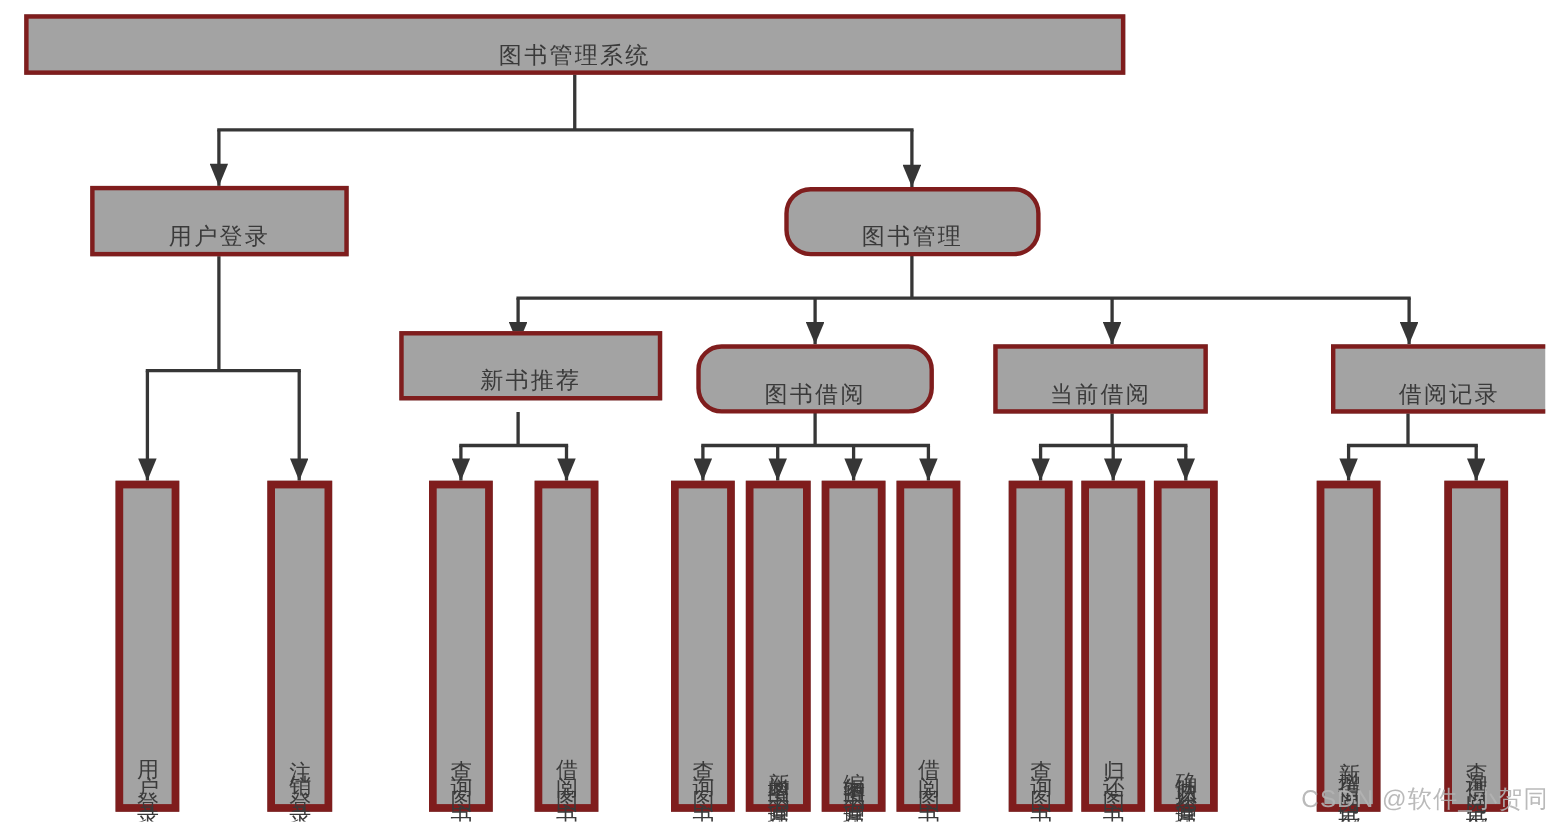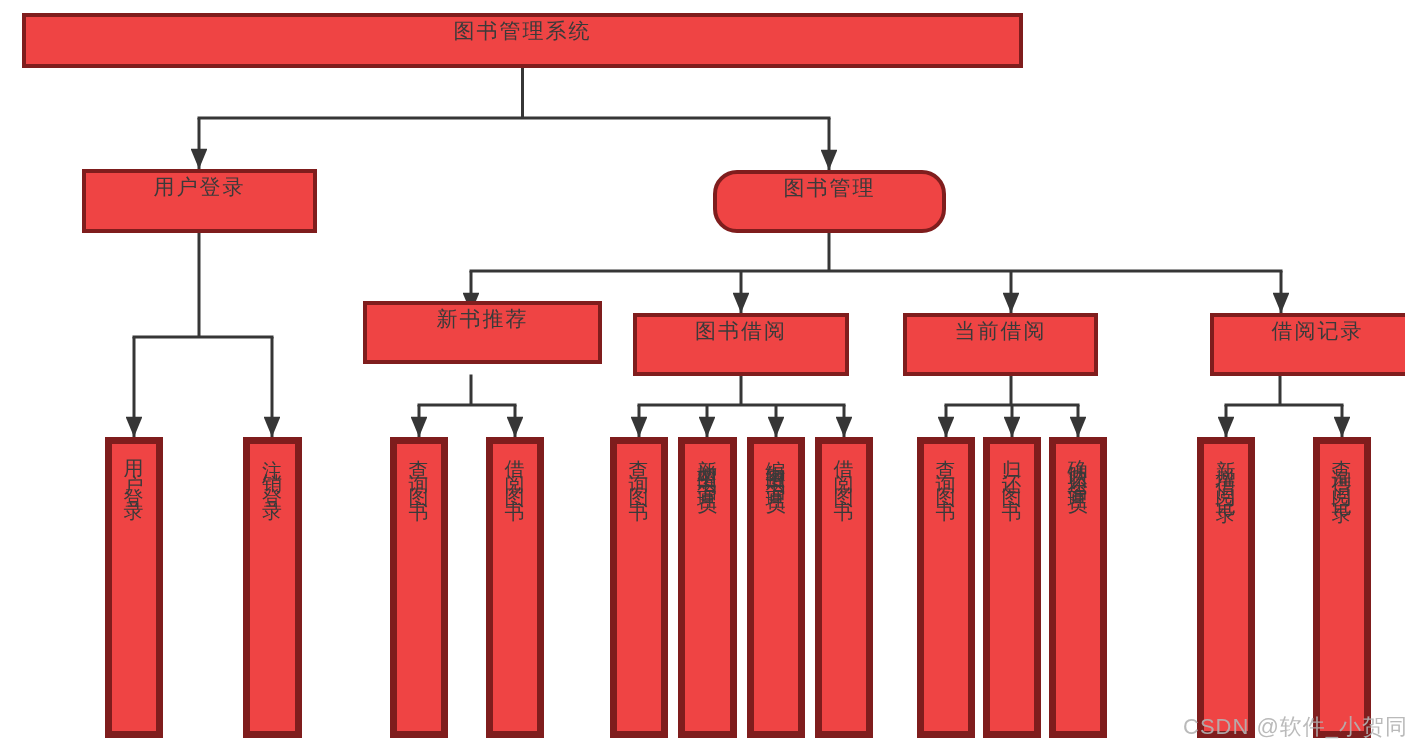--- a/index.html
+++ b/index.html
@@ -13,24 +13,24 @@
   }
   svg.connectors {
     position: absolute;
     left: 0; top: 0;
     width: 1405px; height: 747px;
     z-index: 1;
   }
   .box {
     position: absolute;
     box-sizing: border-box;
-    background: #ef4444;
+    background: #a3a3a3;
     border: 7px solid #7f1d1d;
     display: flex;
-    align-items: flex-start;
+    align-items: flex-end;
     justify-content: center;
     color: #3a3a3a;
     z-index: 2;
   }
   .hbox { border-width: 4px; }
   .hbox .lbl {
     font-size: 21px;
     letter-spacing: 2px;
     white-space: nowrap;
   }
@@ -110,21 +110,21 @@
   <div class="box hbox" style="left:82px; top:169px; width:235px; height:64px;">
     <span class="lbl">用户登录</span>
   </div>
   <div class="box hbox" style="left:713px; top:170px; width:233px; height:63px;border-radius:24px;">
     <span class="lbl">图书管理</span>
   </div>
 
   <div class="box hbox" style="left:363px; top:301px; width:239px; height:63px;">
     <span class="lbl">新书推荐</span>
   </div>
-  <div class="box hbox" style="left:633px; top:313px; width:216px; height:63px;">
+  <div class="box hbox" style="left:633px; top:313px; width:216px; height:63px;border-radius:23px;">
     <span class="lbl">图书借阅</span>
   </div>
   <div class="box hbox" style="left:903px; top:313px; width:195px; height:63px;">
     <span class="lbl">当前借阅</span>
   </div>
   <div class="box hbox" style="left:1172px; top:313px; width:215px; height:63px;margin-left:38px;">
     <span class="lbl">借阅记录</span>
   </div>
 
   <div class="box vbox v4" style="left:105px; top:437px; width:58px; height:301px;">

